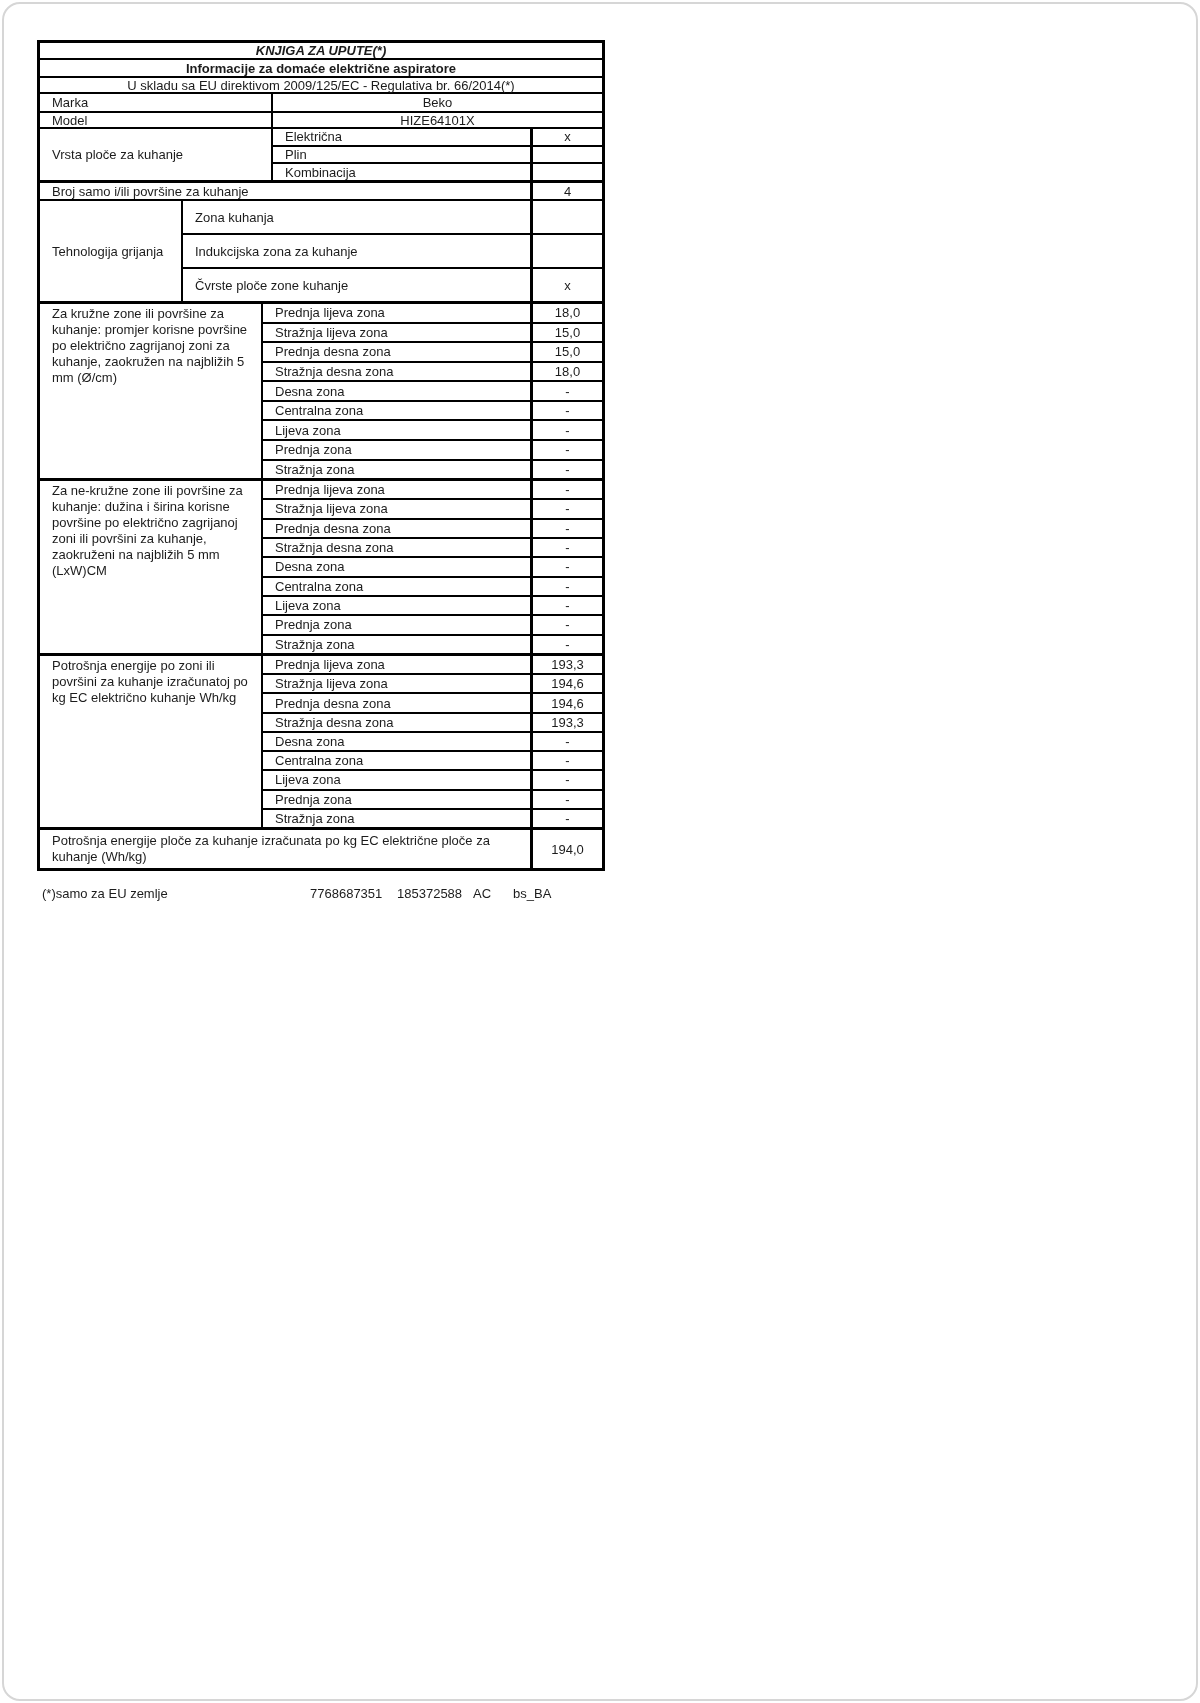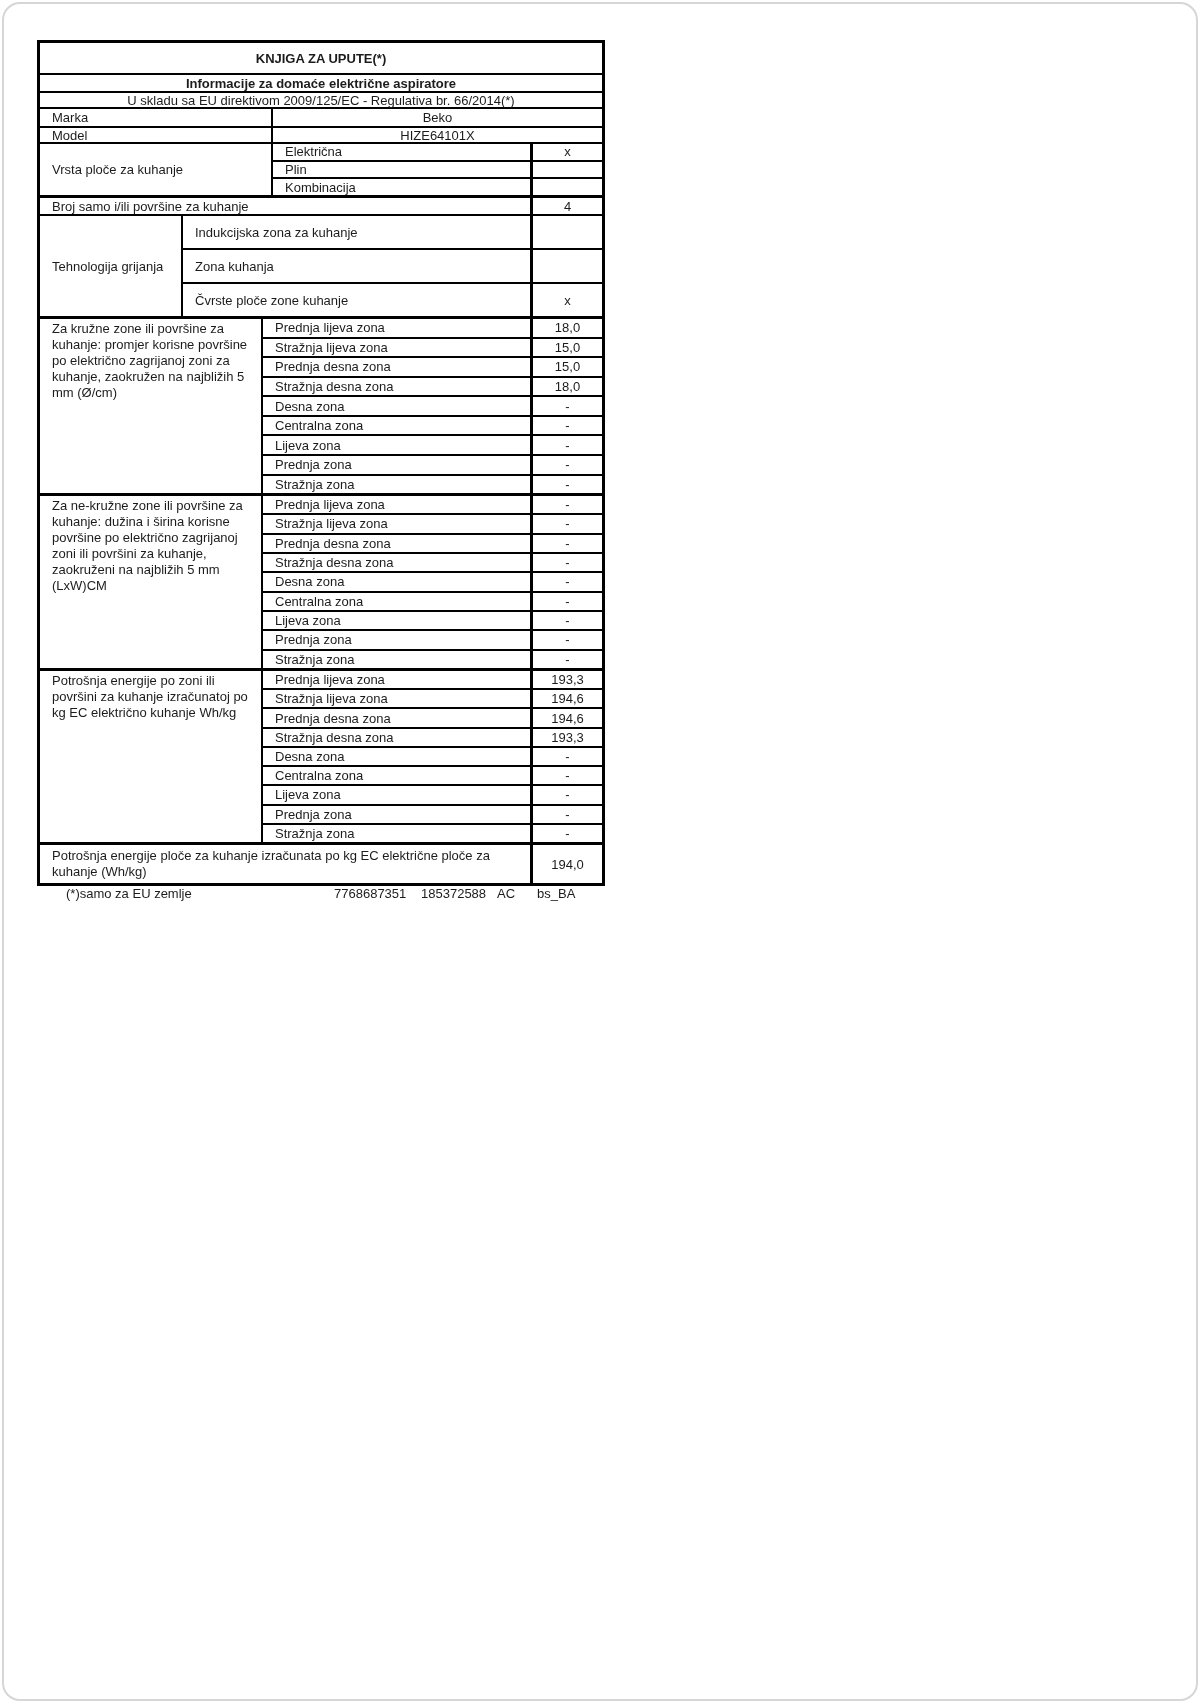--- a/index.html
+++ b/index.html
@@ -13,21 +13,21 @@
   .bb2{border-bottom:2px solid #000;}
   .bb3{border-bottom:3px solid #000;}
   .hdr{justify-content:center;align-items:center;text-align:center;}
   .bold{font-weight:bold;}
 
   .cell{box-sizing:border-box;display:flex;align-items:center;}
   .lbl{padding-left:12px;padding-right:2px;}
   .val{width:72px;border-left:3px solid #000;justify-content:center;text-align:center;flex:none;}
   .grow{flex:1;min-width:0;}
 
-  .h-knjiga{height:32px;}
+  .h-knjiga{height:17px;font-style:italic;}
   .h-info{height:18px;}
   .h-uskladu{height:16px;}
   .h-marka{height:19px;}
   .h-model{height:16px;align-items:center;}
   .h-broj{height:18px;}
   .h-total{height:38px;}
 
   .c-wide{width:233px;border-right:2px solid #000;flex:none;}
   .c-tech{width:143px;border-right:2px solid #000000;flex:none;}
   .c-zone{width:223px;border-right:2px solid #000;flex:none;}
@@ -40,21 +40,21 @@
   .s-a{height:177px;}
   .s-b{height:175px;}
   .s-c{height:174px;}
   .subrows{flex:1;display:flex;flex-direction:column;min-width:0;}
   .subrow{flex:1;display:flex;box-sizing:border-box;min-height:0;gap:40px;}
   .subrow:not(:last-child){border-bottom:2px solid #000;}
   .subrow .lbl{display:flex;align-items:center;flex:1;min-width:0;white-space:nowrap;overflow:hidden;}
   .subrow .val{display:flex;align-items:center;}
 
   .footer{position:absolute;left:37px;top:886px;width:568px;height:20px;font-size:13px;}
-  .footer span{position:absolute;top:0;white-space:nowrap;margin-left:24px;}
+  .footer span{position:absolute;top:0;white-space:nowrap;}
   .f-note{left:5px;}
   .f-c1{left:273px;}
   .f-c2{left:360px;}
   .f-c3{left:436px;}
   .f-loc{left:476px;}
 </style>
 </head>
 <body>
 
 <div class="canvas">
@@ -100,26 +100,26 @@
     <div class="row bb2 h-broj">
       <div class="cell lbl grow">Broj samo i/ili površine za kuhanje</div>
       <div class="cell val">4</div>
     </div>
 
     <div class="group g-tech bb3">
       <div class="cell lbl c-tech">Tehnologija grijanja</div>
       <div class="subrows">
 
           <div class="subrow">
+            <div class="lbl">Zona kuhanja</div>
+            <div class="cell val"></div>
+          </div>
+
+          <div class="subrow">
             <div class="lbl">Indukcijska zona za kuhanje</div>
-            <div class="cell val"></div>
-          </div>
-
-          <div class="subrow">
-            <div class="lbl">Zona kuhanja</div>
             <div class="cell val"></div>
           </div>
 
           <div class="subrow">
             <div class="lbl">Čvrste ploče zone kuhanje</div>
             <div class="cell val">x</div>
           </div>
         </div>
     </div>
 

